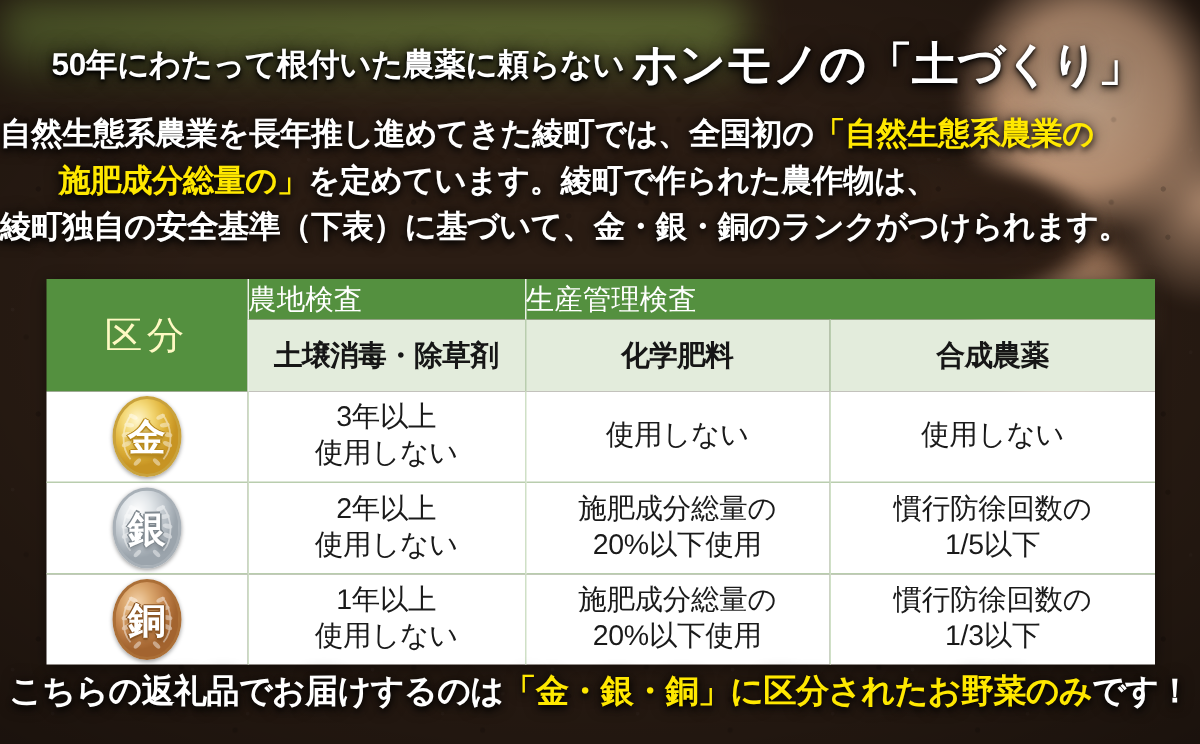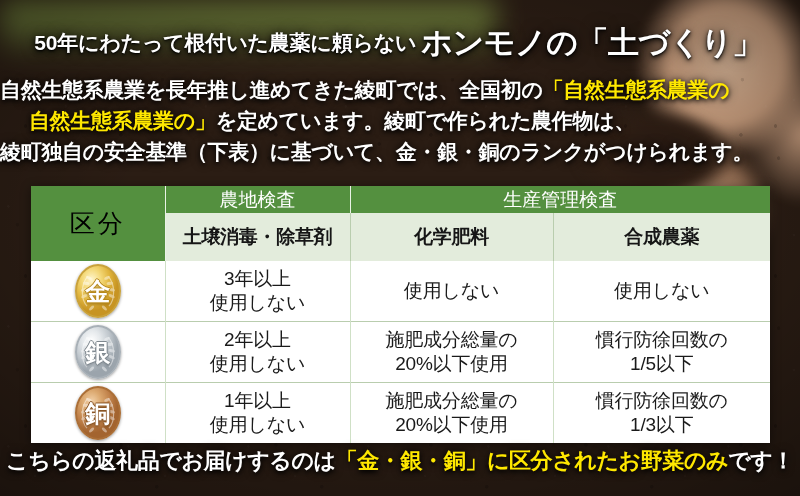--- a/index.html
+++ b/index.html
@@ -95,26 +95,26 @@
   
   .rank-table {
     position:absolute; left:31px; top:186px;
     width:739px; border-collapse:collapse;
     table-layout:fixed;
     box-shadow:0 2px 10px rgba(0,0,0,.45);
   }
   .rank-table td, .rank-table th { padding:0; }
   .hdr-green {
     background:#54903f; color:#ffffff;
-    font-size:19px; font-weight:400; text-align:center;
+    font-size:19px; font-weight:400; text-align:left;
     border-right:1px solid #eaf2e6;
   }
   .hdr-green.last { border-right:none;margin-left:24px; }
   .hdr-kubun {
-    background:#54903f; color:#000000;
+    background:#54903f; color:#fef9c3;
     font-size:25px; font-weight:400; text-align:center;
     letter-spacing:3px;
     border-right:1px solid #eaf2e6;
   }
   .hdr-sub {
     background:#e3ecdc; color:#161616;
     font-size:19px; font-weight:700; text-align:center;
     border-right:1px solid #b9cdae;
     letter-spacing:-.3px;
   }
@@ -192,21 +192,21 @@
 
   <div class="headline">
     <span class="small">50年にわたって根付いた農薬に頼らない</span><span class="big">ホンモノの「土づくり」</span>
   </div>
 
   <div class="lead">
     <span class="ln">
       <span class="w">自然生態系農業を長年推し進めてきた綾町では、全国初の</span><span class="y">「自然生態系農業の</span>
     </span>
     <span class="ln">
-      <span class="y">自然生態系農業の」</span><span class="w">を定めています。綾町で作られた農作物は、</span>
+      <span class="y">施肥成分総量の」</span><span class="w">を定めています。綾町で作られた農作物は、</span>
     </span>
     <span class="ln">
       <span class="w">綾町独自の安全基準（下表）に基づいて、金・銀・銅のランクがつけられます。</span>
     </span>
   </div>
 
   <table class="rank-table">
     <colgroup>
       <col style="width:134px">
       <col style="width:185px">

